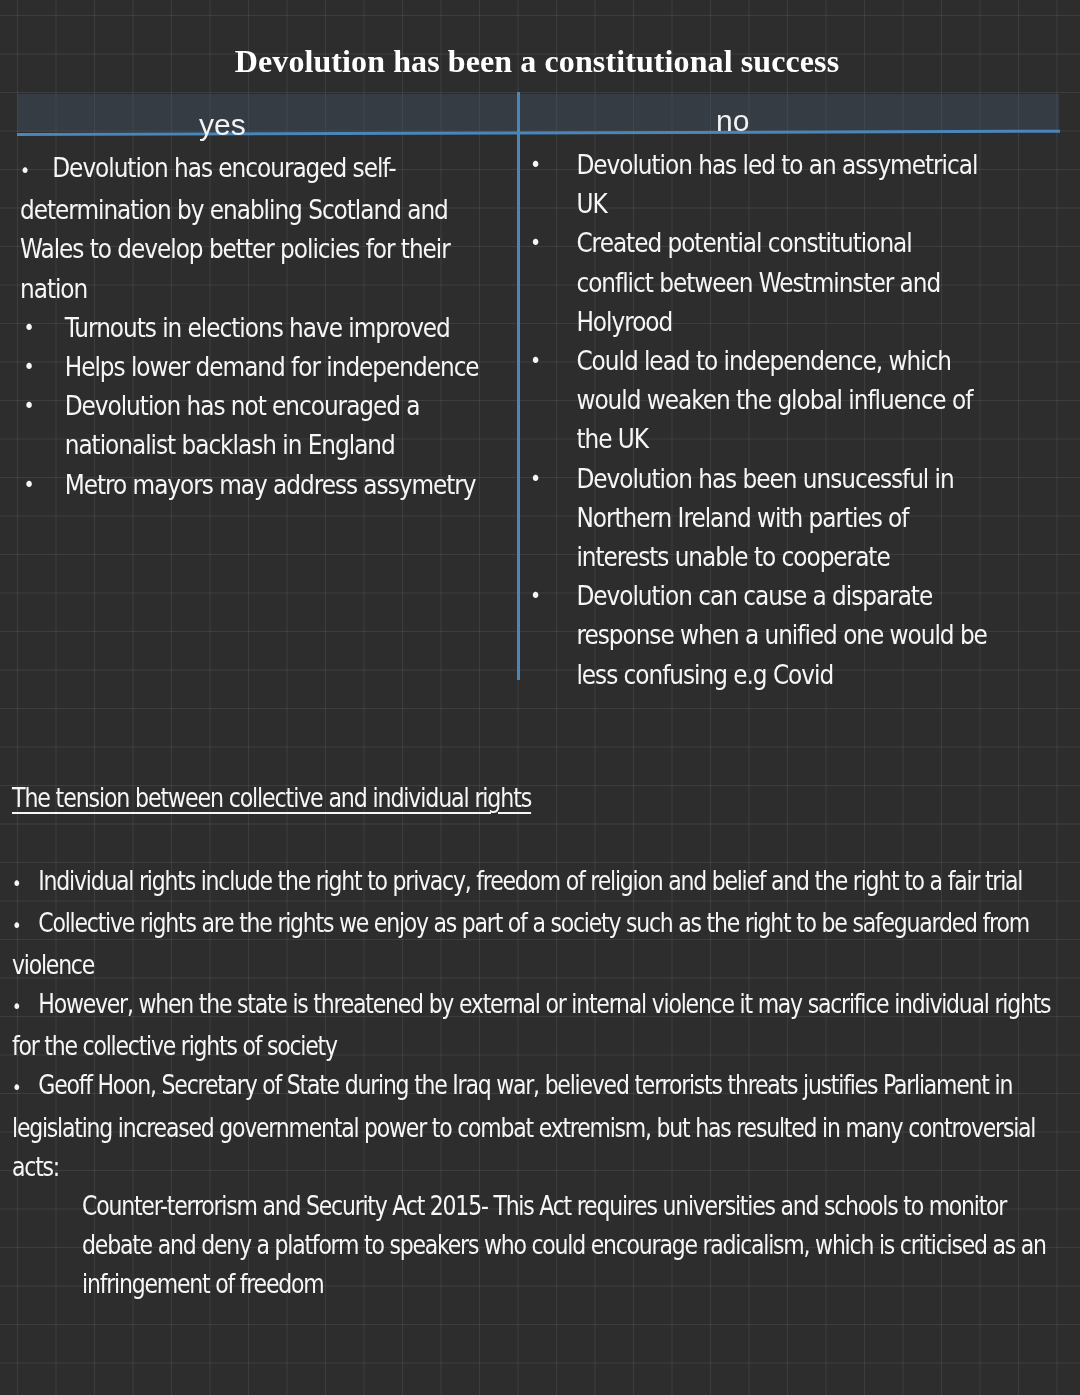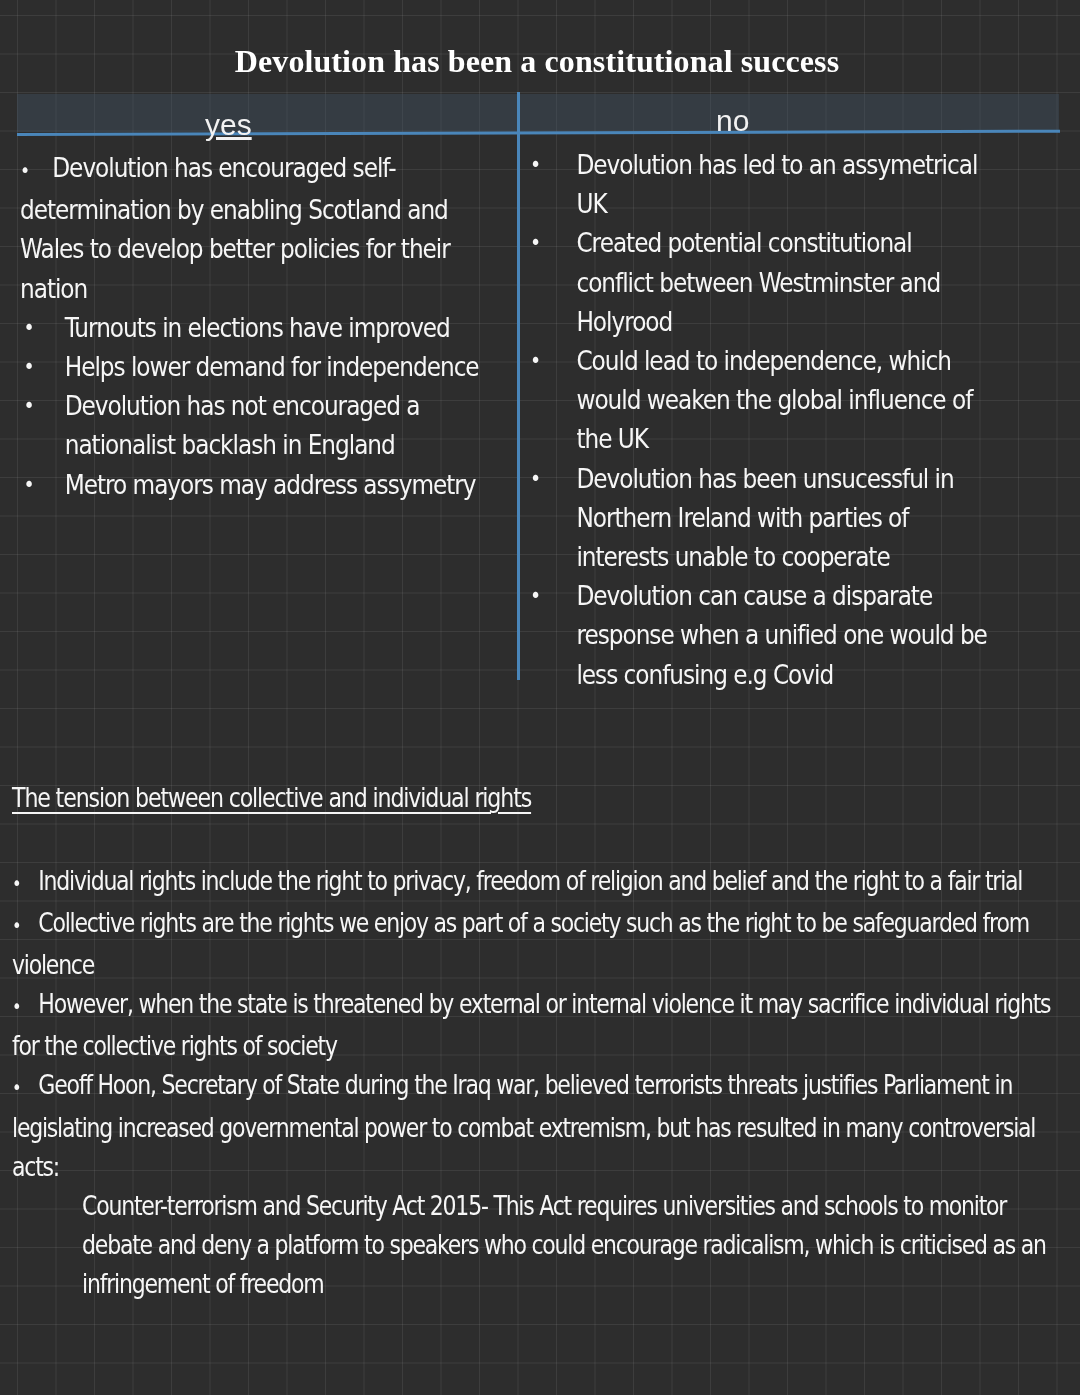--- a/index.html
+++ b/index.html
@@ -57,21 +57,21 @@
       background: #4a86ba;
     }
     .col-head {
       position: absolute;
       top: 105px;
       font-family: "Liberation Sans", sans-serif;
       font-size: 30px;
       color: #f2f2f2;
       line-height: 40px;
     }
-    .col-head.yes { left: 205px; text-decoration: underline; }
+    .col-head.yes { left: 199px; }
     .col-head.no { left: 716px; top: 101px; }
 
     .hand {
       font-family: "DejaVu Sans", sans-serif;
       font-size: 27px;
       line-height: 39.2px;
       letter-spacing: -1.2px;
       transform: scaleX(0.86);
       transform-origin: left top;
       color: #f6f6f6;

